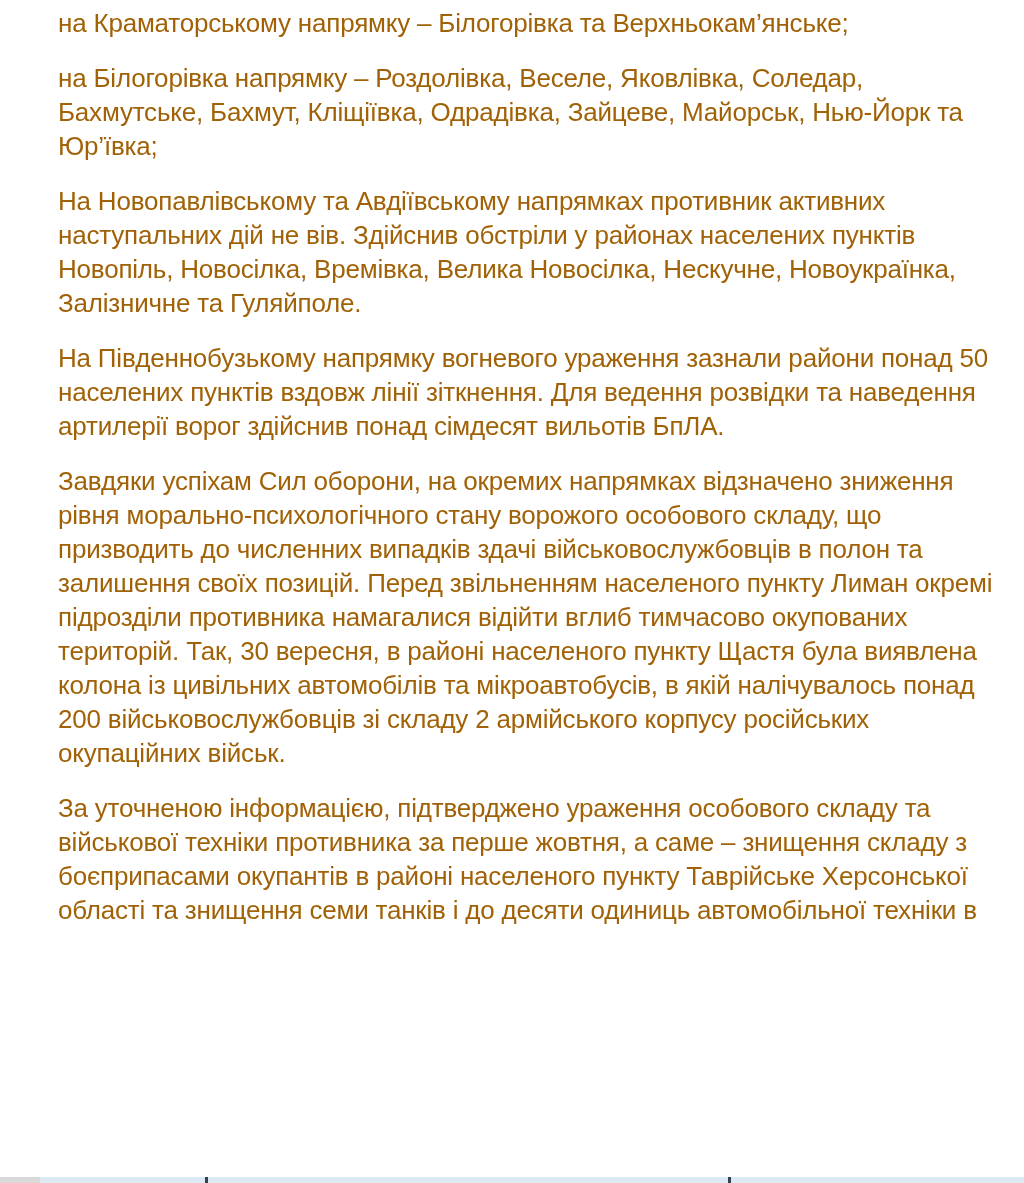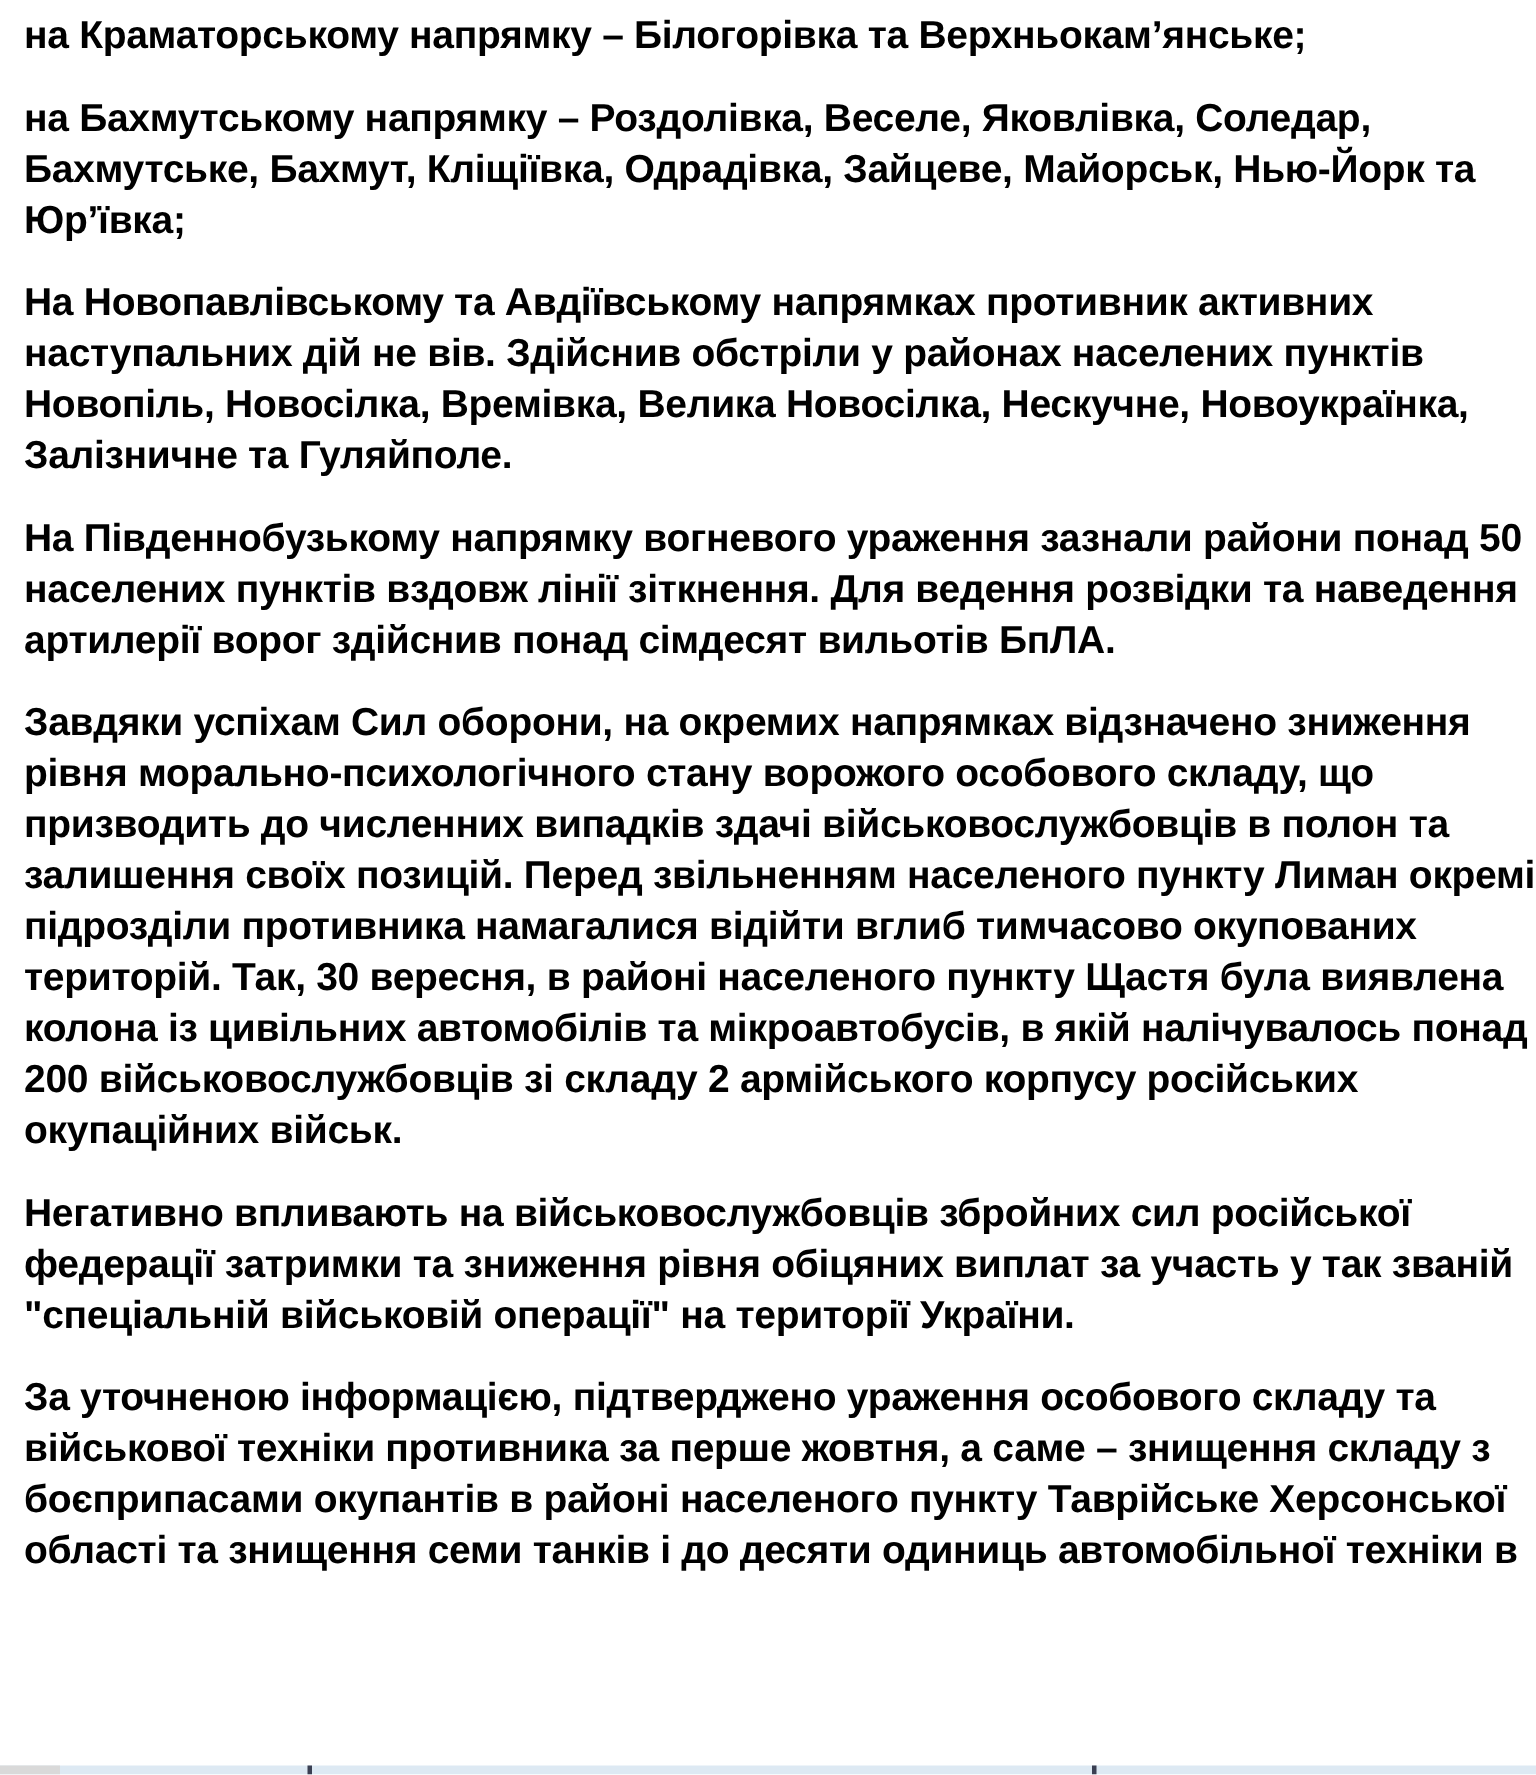--- a/index.html
+++ b/index.html
@@ -15,25 +15,26 @@
   .article {
     position: relative;
     width: 1024px;
     height: 1183px;
     padding: 6px 8px 0 16px;
     color: #1f1f23;
   }
   .para {
     font-size: 26px;
     line-height: 34px;
-    font-weight: 700;
+    font-weight: 400;
     letter-spacing: -0.2px;
     white-space: pre;          
     margin-bottom: 21px;
-    color: #000000;
+    color: #a16207;
+    margin-left: 42px;
   }
   
   .cutoff-strip {
     position: absolute;
     left: 0;
     bottom: 0;
     width: 1024px;
     height: 6px;
     background: #dde9f3;
   }
@@ -55,21 +56,21 @@
   .cutoff-strip .tick.t1 { left: 205px; }
   .cutoff-strip .tick.t2 { left: 728px; }
 </style>
 </head>
 <body>
 
 <main class="article">
 
   <p class="para">на Краматорському напрямку – Білогорівка та Верхньокам’янське;</p>
 
-  <p class="para">на Бахмутському напрямку – Роздолівка, Веселе, Яковлівка, Соледар,
+  <p class="para">на Білогорівка напрямку – Роздолівка, Веселе, Яковлівка, Соледар,
 Бахмутське, Бахмут, Кліщіївка, Одрадівка, Зайцеве, Майорськ, Нью-Йорк та
 Юр’ївка;</p>
 
 
   <p class="para">На Новопавлівському та Авдіївському напрямках противник активних
 наступальних дій не вів. Здійснив обстріли у районах населених пунктів
 Новопіль, Новосілка, Времівка, Велика Новосілка, Нескучне, Новоукраїнка,
 Залізничне та Гуляйполе.</p>
 
   <p class="para">На Південнобузькому напрямку вогневого ураження зазнали райони понад 50
@@ -79,23 +80,20 @@
   <p class="para">Завдяки успіхам Сил оборони, на окремих напрямках відзначено зниження
 рівня морально-психологічного стану ворожого особового складу, що
 призводить до численних випадків здачі військовослужбовців в полон та
 залишення своїх позицій. Перед звільненням населеного пункту Лиман окремі
 підрозділи противника намагалися відійти вглиб тимчасово окупованих
 територій. Так, 30 вересня, в районі населеного пункту Щастя була виявлена
 колона із цивільних автомобілів та мікроавтобусів, в якій налічувалось понад
 200 військовослужбовців зі складу 2 армійського корпусу російських
 окупаційних військ.</p>
 
-  <p class="para">Негативно впливають на військовослужбовців збройних сил російської
-федерації затримки та зниження рівня обіцяних виплат за участь у так званій
-"спеціальній військовій операції" на території України.</p>
 
   <p class="para">За уточненою інформацією, підтверджено ураження особового складу та
 військової техніки противника за перше жовтня, а саме – знищення складу з
 боєприпасами окупантів в районі населеного пункту Таврійське Херсонської
 області та знищення семи танків і до десяти одиниць автомобільної техніки в</p>
 
   <div class="cutoff-strip">
     <span class="seg-gray"></span>
     <span class="tick t1"></span>
     <span class="tick t2"></span>

